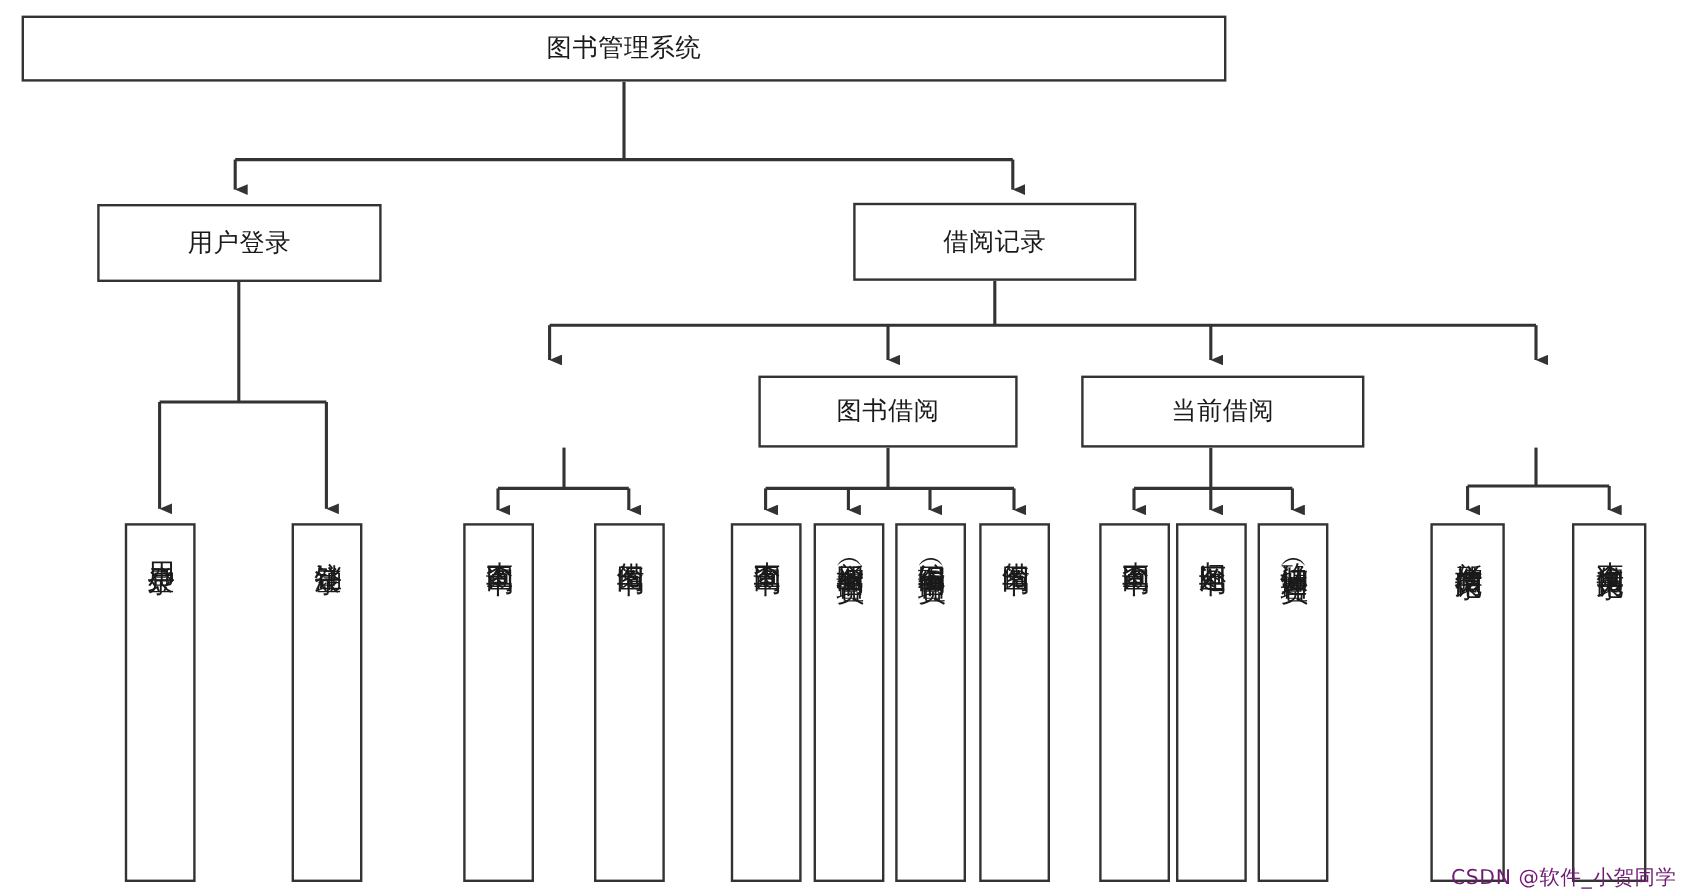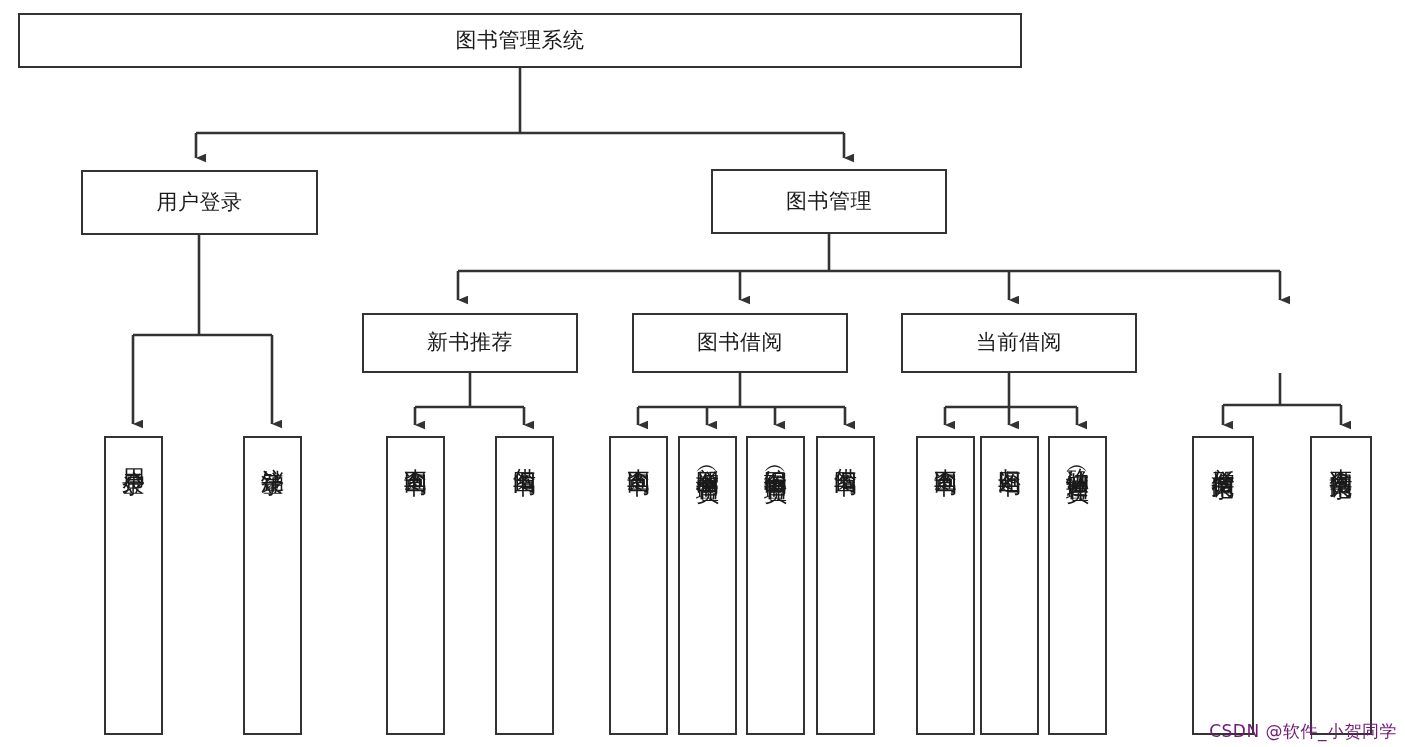--- a/index.html
+++ b/index.html
@@ -122,26 +122,23 @@
   </svg>
 
   <div class="node horiz" style="left:18px; top:13px; width:1004px; height:55px;">
     <span class="label">图书管理系统</span>
   </div>
 
   <div class="node horiz" style="left:81px; top:170px; width:237px; height:65px;">
     <span class="label">用户登录</span>
   </div>
   <div class="node horiz" style="left:711px; top:169px; width:236px; height:65px;">
-    <span class="label">图书管理</span>
+    <span class="label">借阅记录</span>
   </div>
 
-  <div class="node horiz" style="left:362px; top:313px; width:216px; height:60px;">
-    <span class="label">新书推荐</span>
-  </div>
   <div class="node horiz" style="left:632px; top:313px; width:216px; height:60px;">
     <span class="label">图书借阅</span>
   </div>
   <div class="node horiz" style="left:901px; top:313px; width:236px; height:60px;">
     <span class="label">当前借阅</span>
   </div>
 
   <div class="node vert" style="left:104px; top:436px; width:59px; height:299px;">
     <span class="label">用户登录</span>
   </div>

